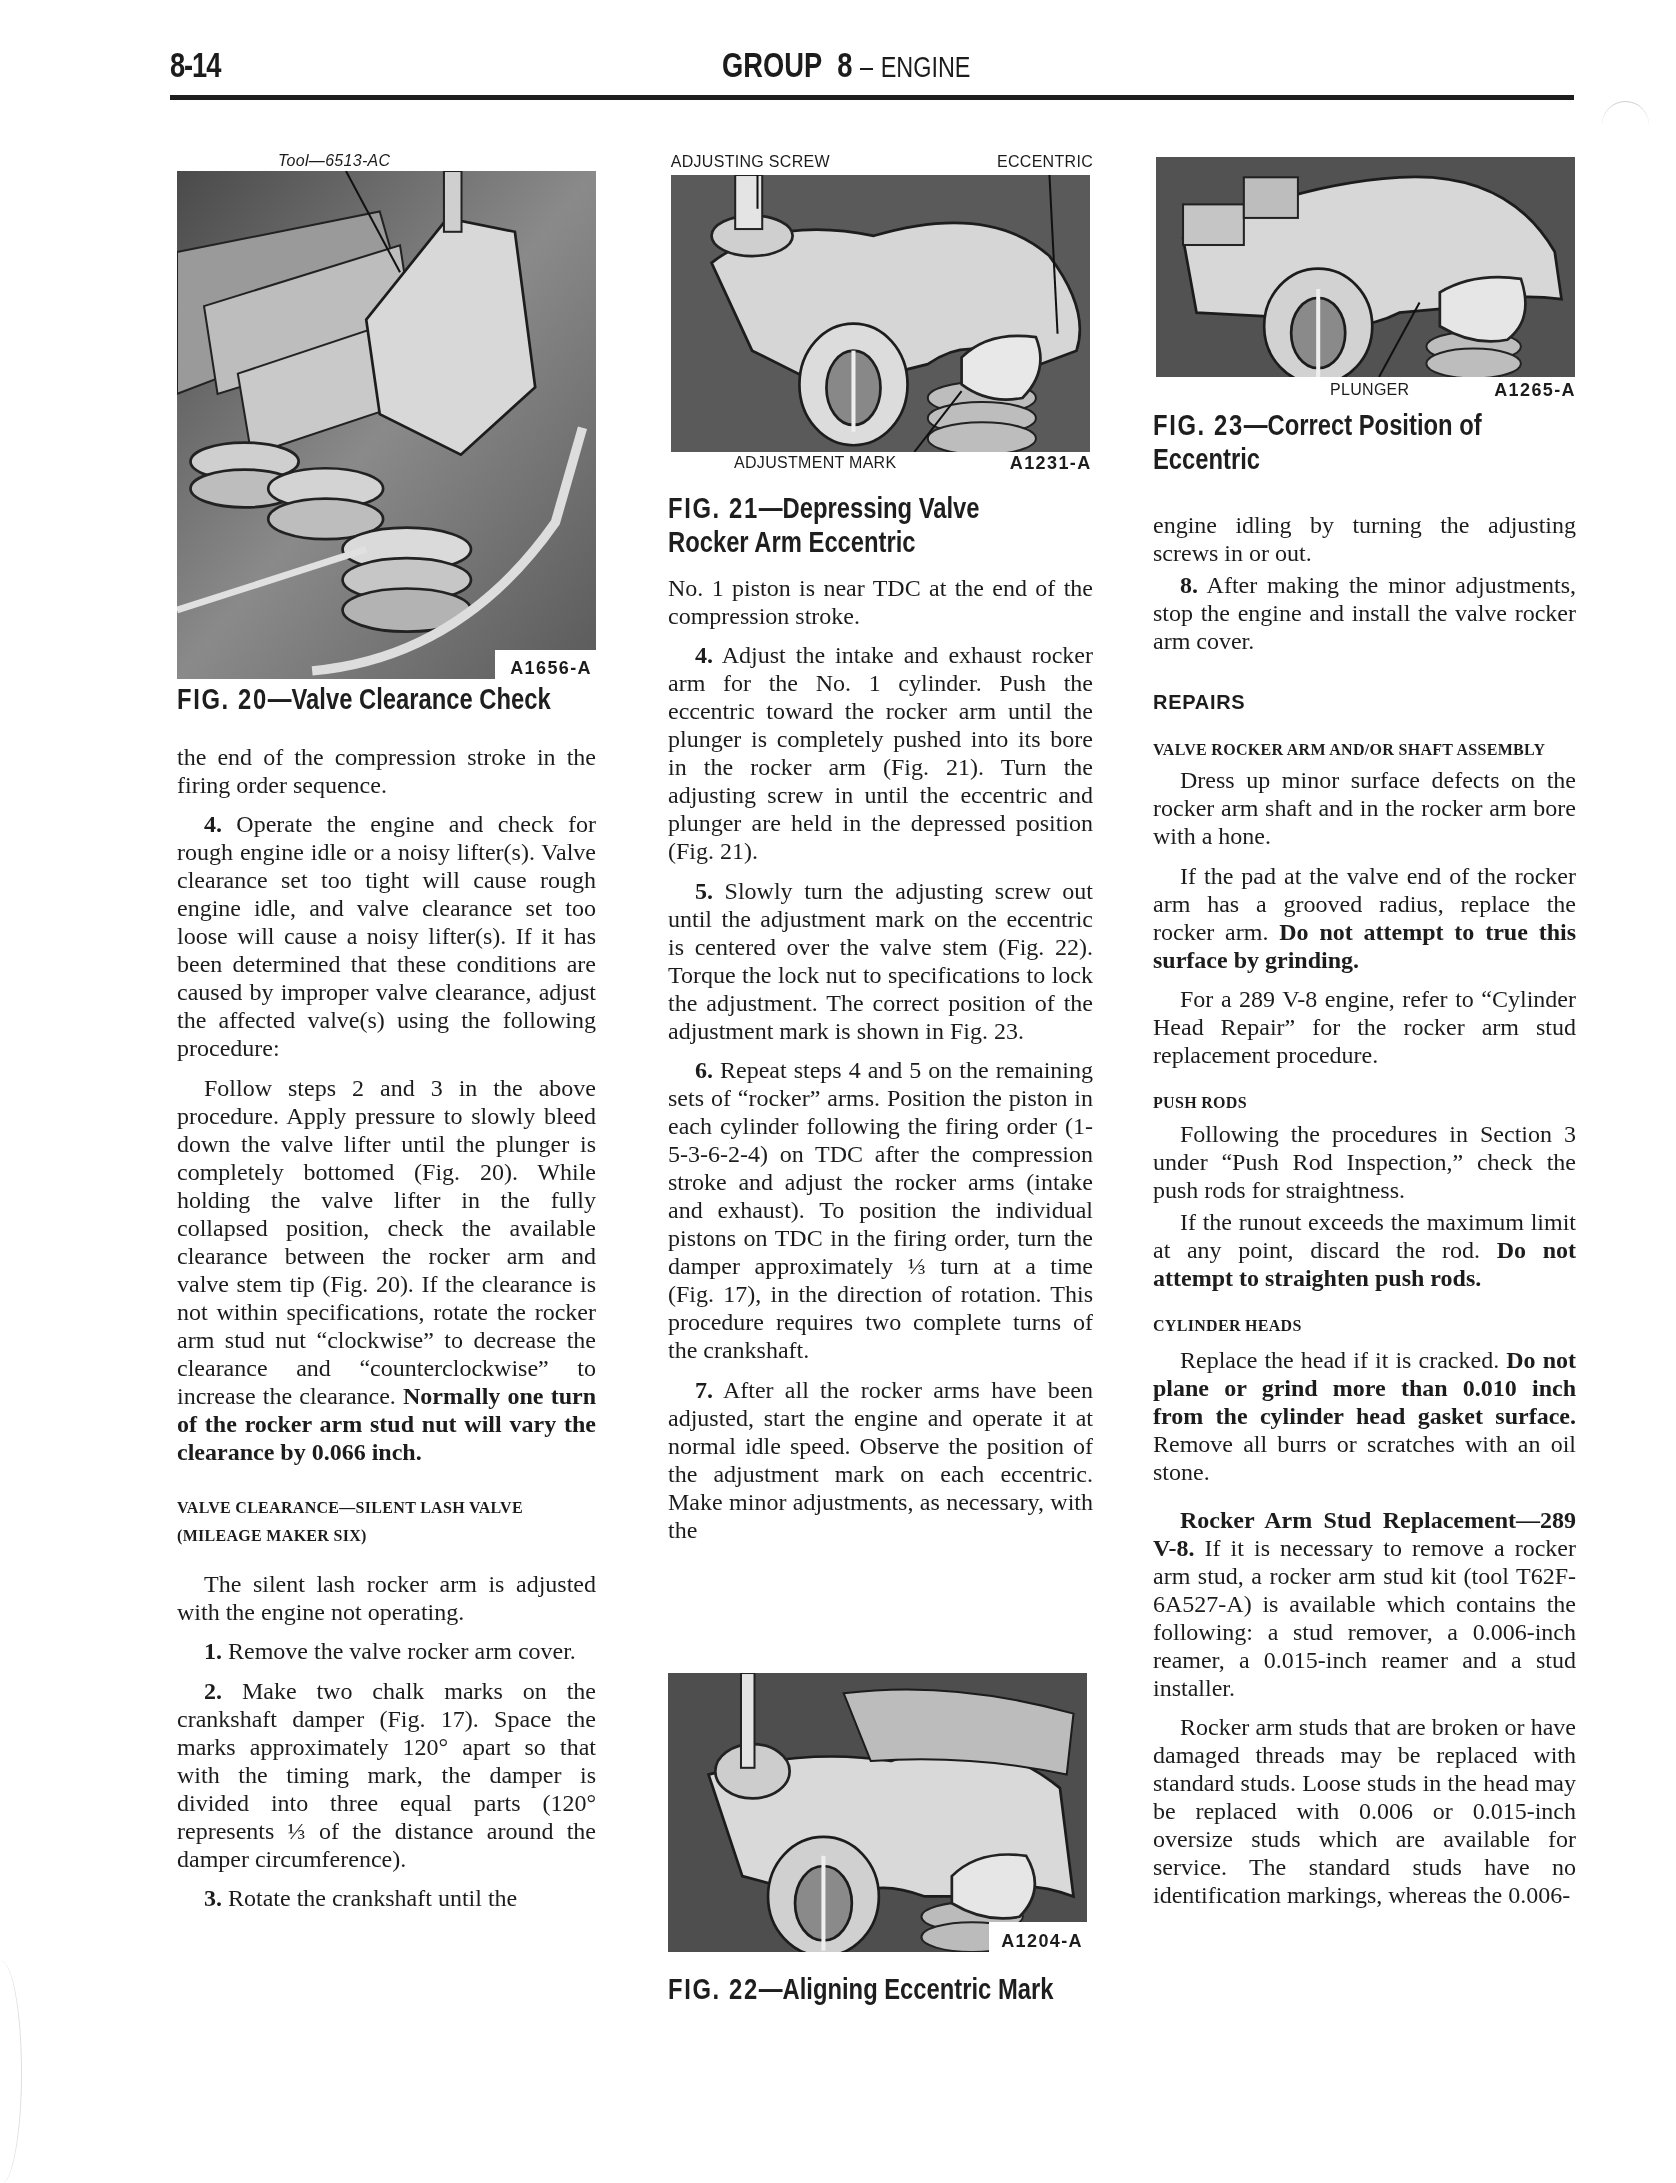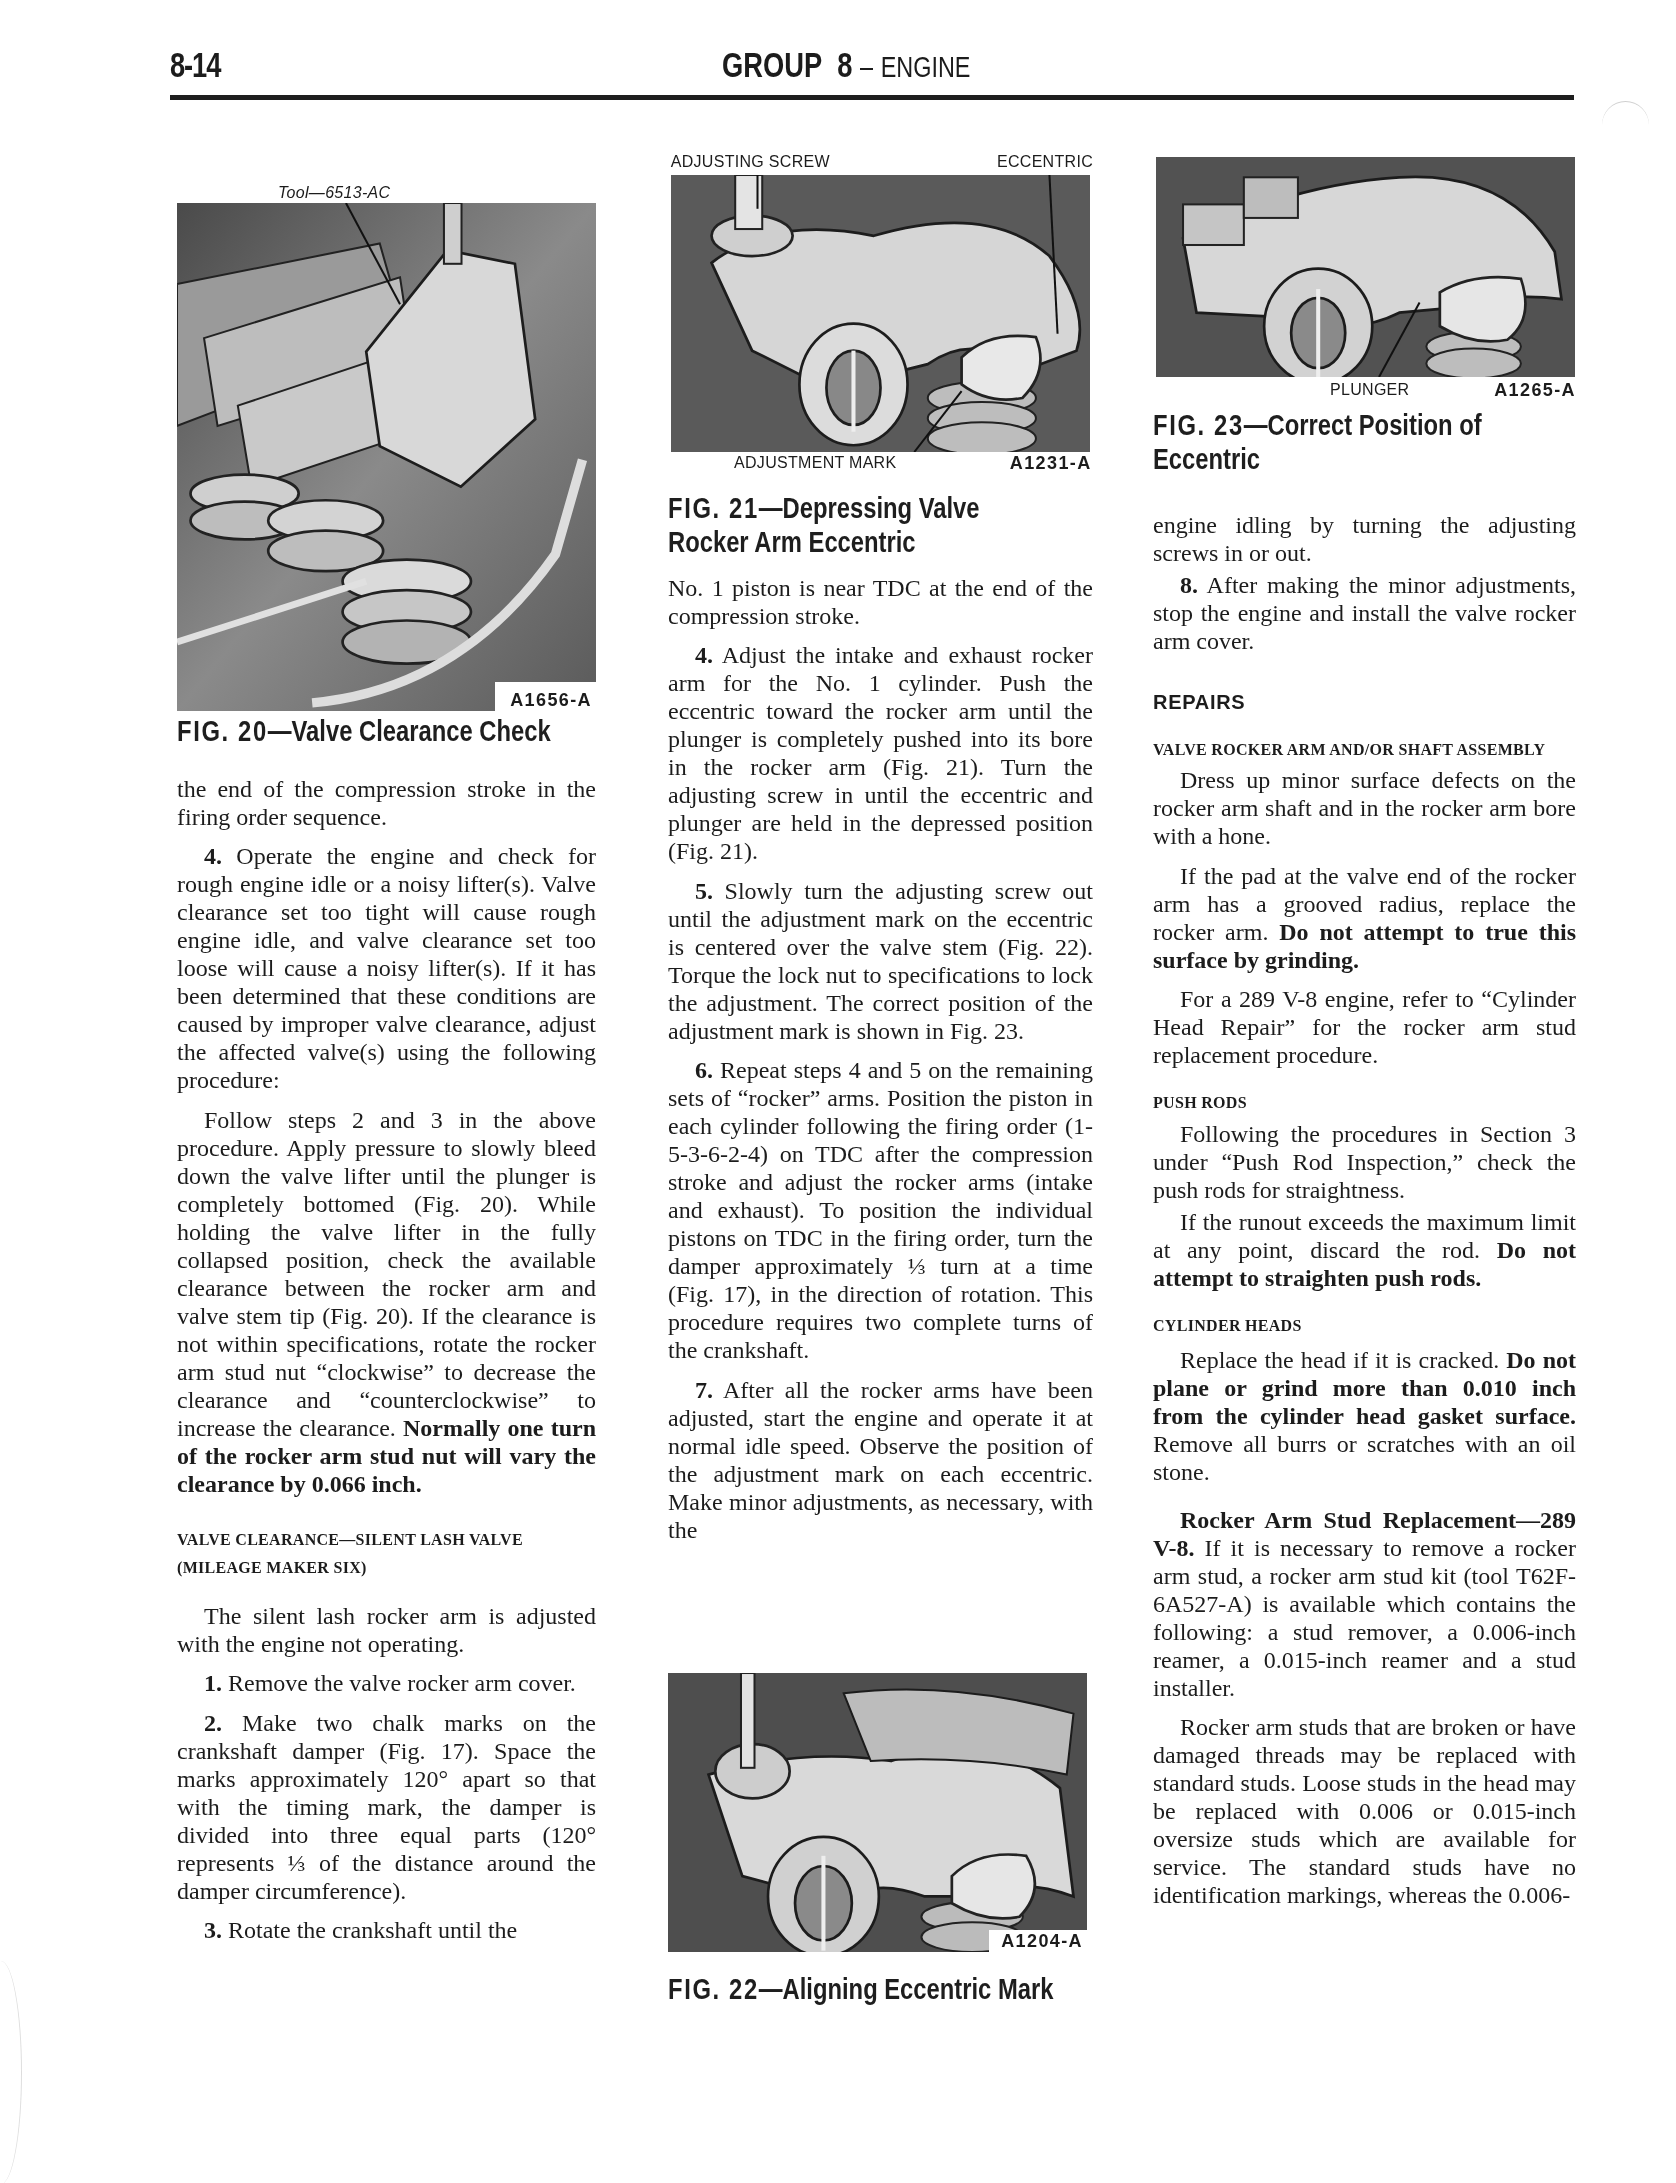--- a/index.html
+++ b/index.html
@@ -45,21 +45,21 @@
 <div class="page-corner-right"></div>
 
 <div class="hdr-pagenum">8-14</div>
 <div class="hdr-title">
   <b>GROUP</b>&nbsp;&nbsp;<b>8</b>
   <span class="thin">–</span>
   <span class="thin">ENGINE</span>
 </div>
 <div class="hdr-rule"></div>
 
-<div class="col col1" style="top:152px;margin-top:32px;">
+<div class="col col1" style="top:152px;">
   <div class="fig">
     <div class="fig-label" style="font-style:italic; margin-left:101px; height:19px;">Tool—6513-AC</div>
     <div class="fig-img" style="width:419px; height:508px;">
       <svg viewBox="0 0 620 752" preserveAspectRatio="none">
         <defs>
           <linearGradient id="g20" x1="0" y1="0" x2="1" y2="1">
             <stop offset="0" stop-color="#4a4a4a"></stop>
               <stop offset=".5" stop-color="#8a8a8a"></stop>
               <stop offset="1" stop-color="#5a5a5a"></stop>
           </linearGradient>
@@ -166,21 +166,21 @@
       <rect x="108" y="0" width="20" height="140" fill="#e3e3e3" stroke="#222" stroke-width="3"></rect>
       <ellipse cx="230" cy="330" rx="82" ry="88" fill="#d0d0d0" stroke="#1c1c1c" stroke-width="4"></ellipse>
       <ellipse cx="230" cy="340" rx="42" ry="55" fill="#8a8a8a" stroke="#1c1c1c" stroke-width="4"></ellipse>
       <line x1="230" y1="270" x2="230" y2="410" stroke="#eee" stroke-width="6"></line>
       <g fill="#bbbbbb" stroke="#222" stroke-width="3">
         <ellipse cx="450" cy="360" rx="75" ry="22"></ellipse>
           <ellipse cx="450" cy="390" rx="75" ry="22"></ellipse>
       </g>
       <path d="M420 300 Q460 260 530 270 Q560 320 520 360 Q470 370 420 340 Z" fill="#e6e6e6" stroke="#222" stroke-width="4"></path>
     </svg>
-    <div class="fig-code" style="position:absolute; right:0; bottom:0; background:#fff; padding:1px 4px 0 12px;margin-left:9px;">A1204-A</div>
+    <div class="fig-code" style="position:absolute; right:0; bottom:0; background:#fff; padding:9px 4px 0 12px;margin-left:9px;">A1204-A</div>
   </div>
   <div class="fig-caption" style="margin-top:20px;">
     <span class="lead">FIG. 22</span><span>—Aligning Eccentric Mark</span>
   </div>
 </div>
 
 <div class="col col3" style="top:157px;">
   <div class="fig">
     <div class="fig-img" style="width:419px; height:220px; margin-left:3.4px;">
       <svg viewBox="0 0 620 325" preserveAspectRatio="none">

